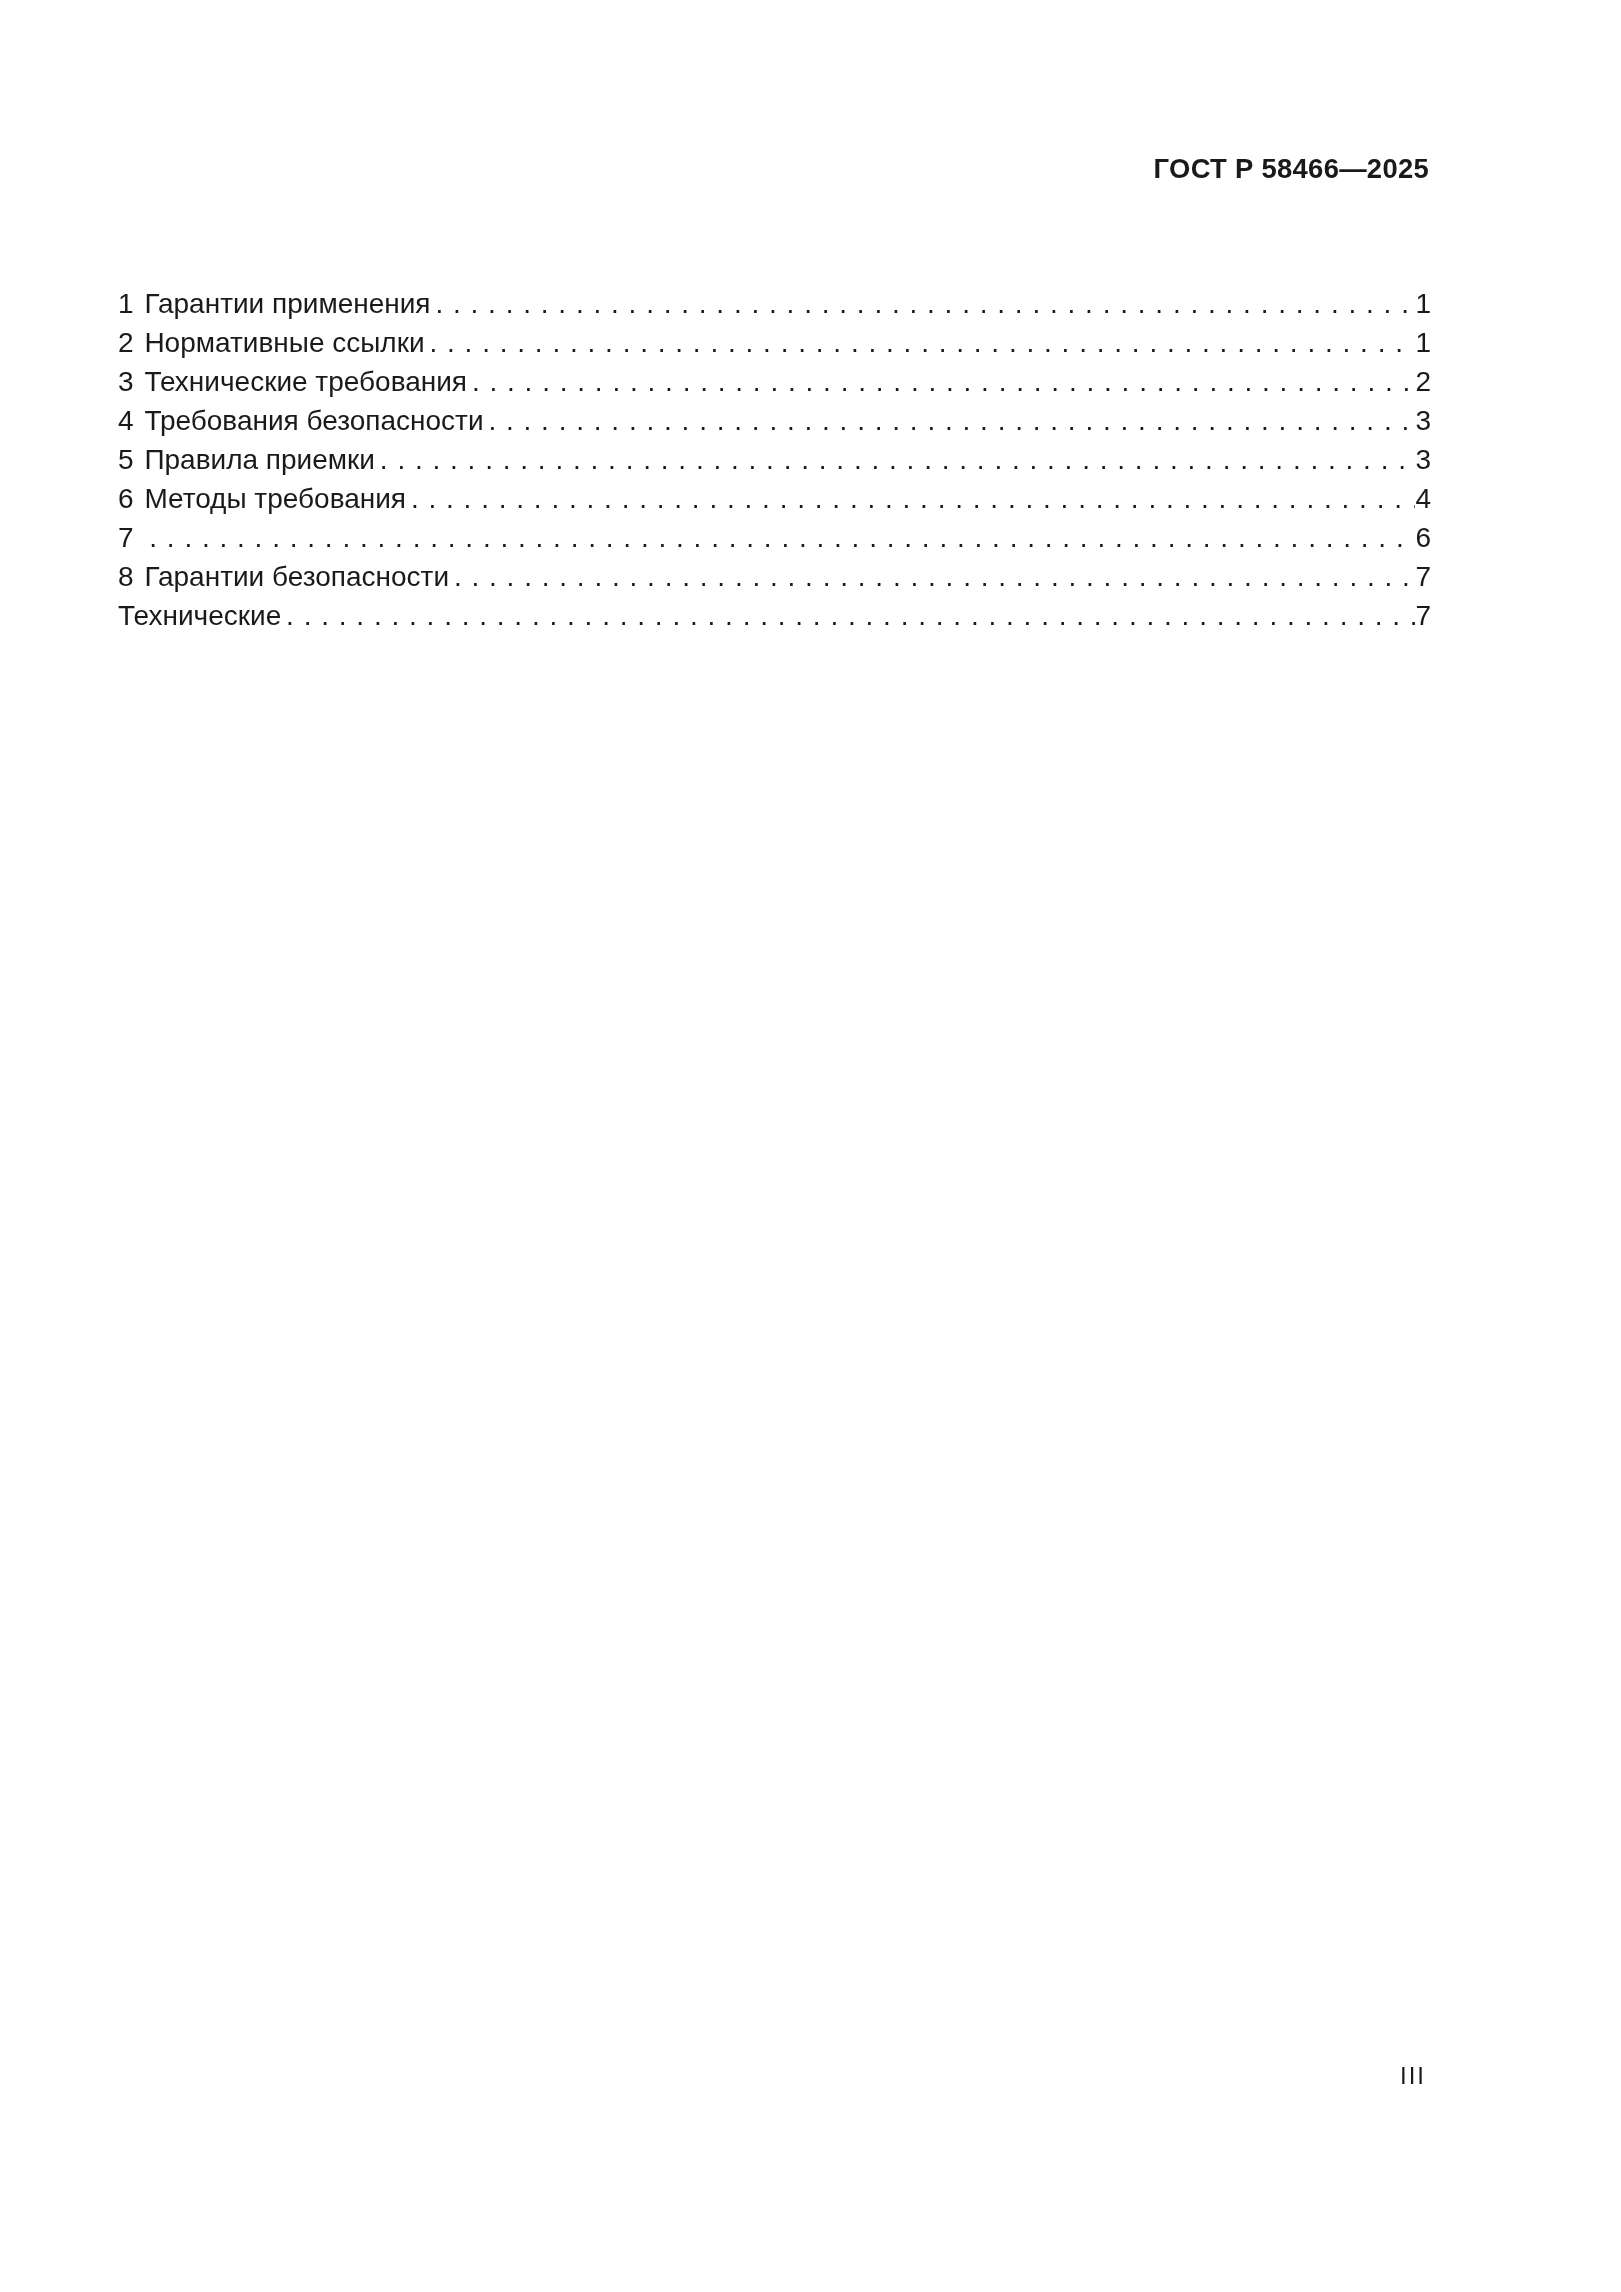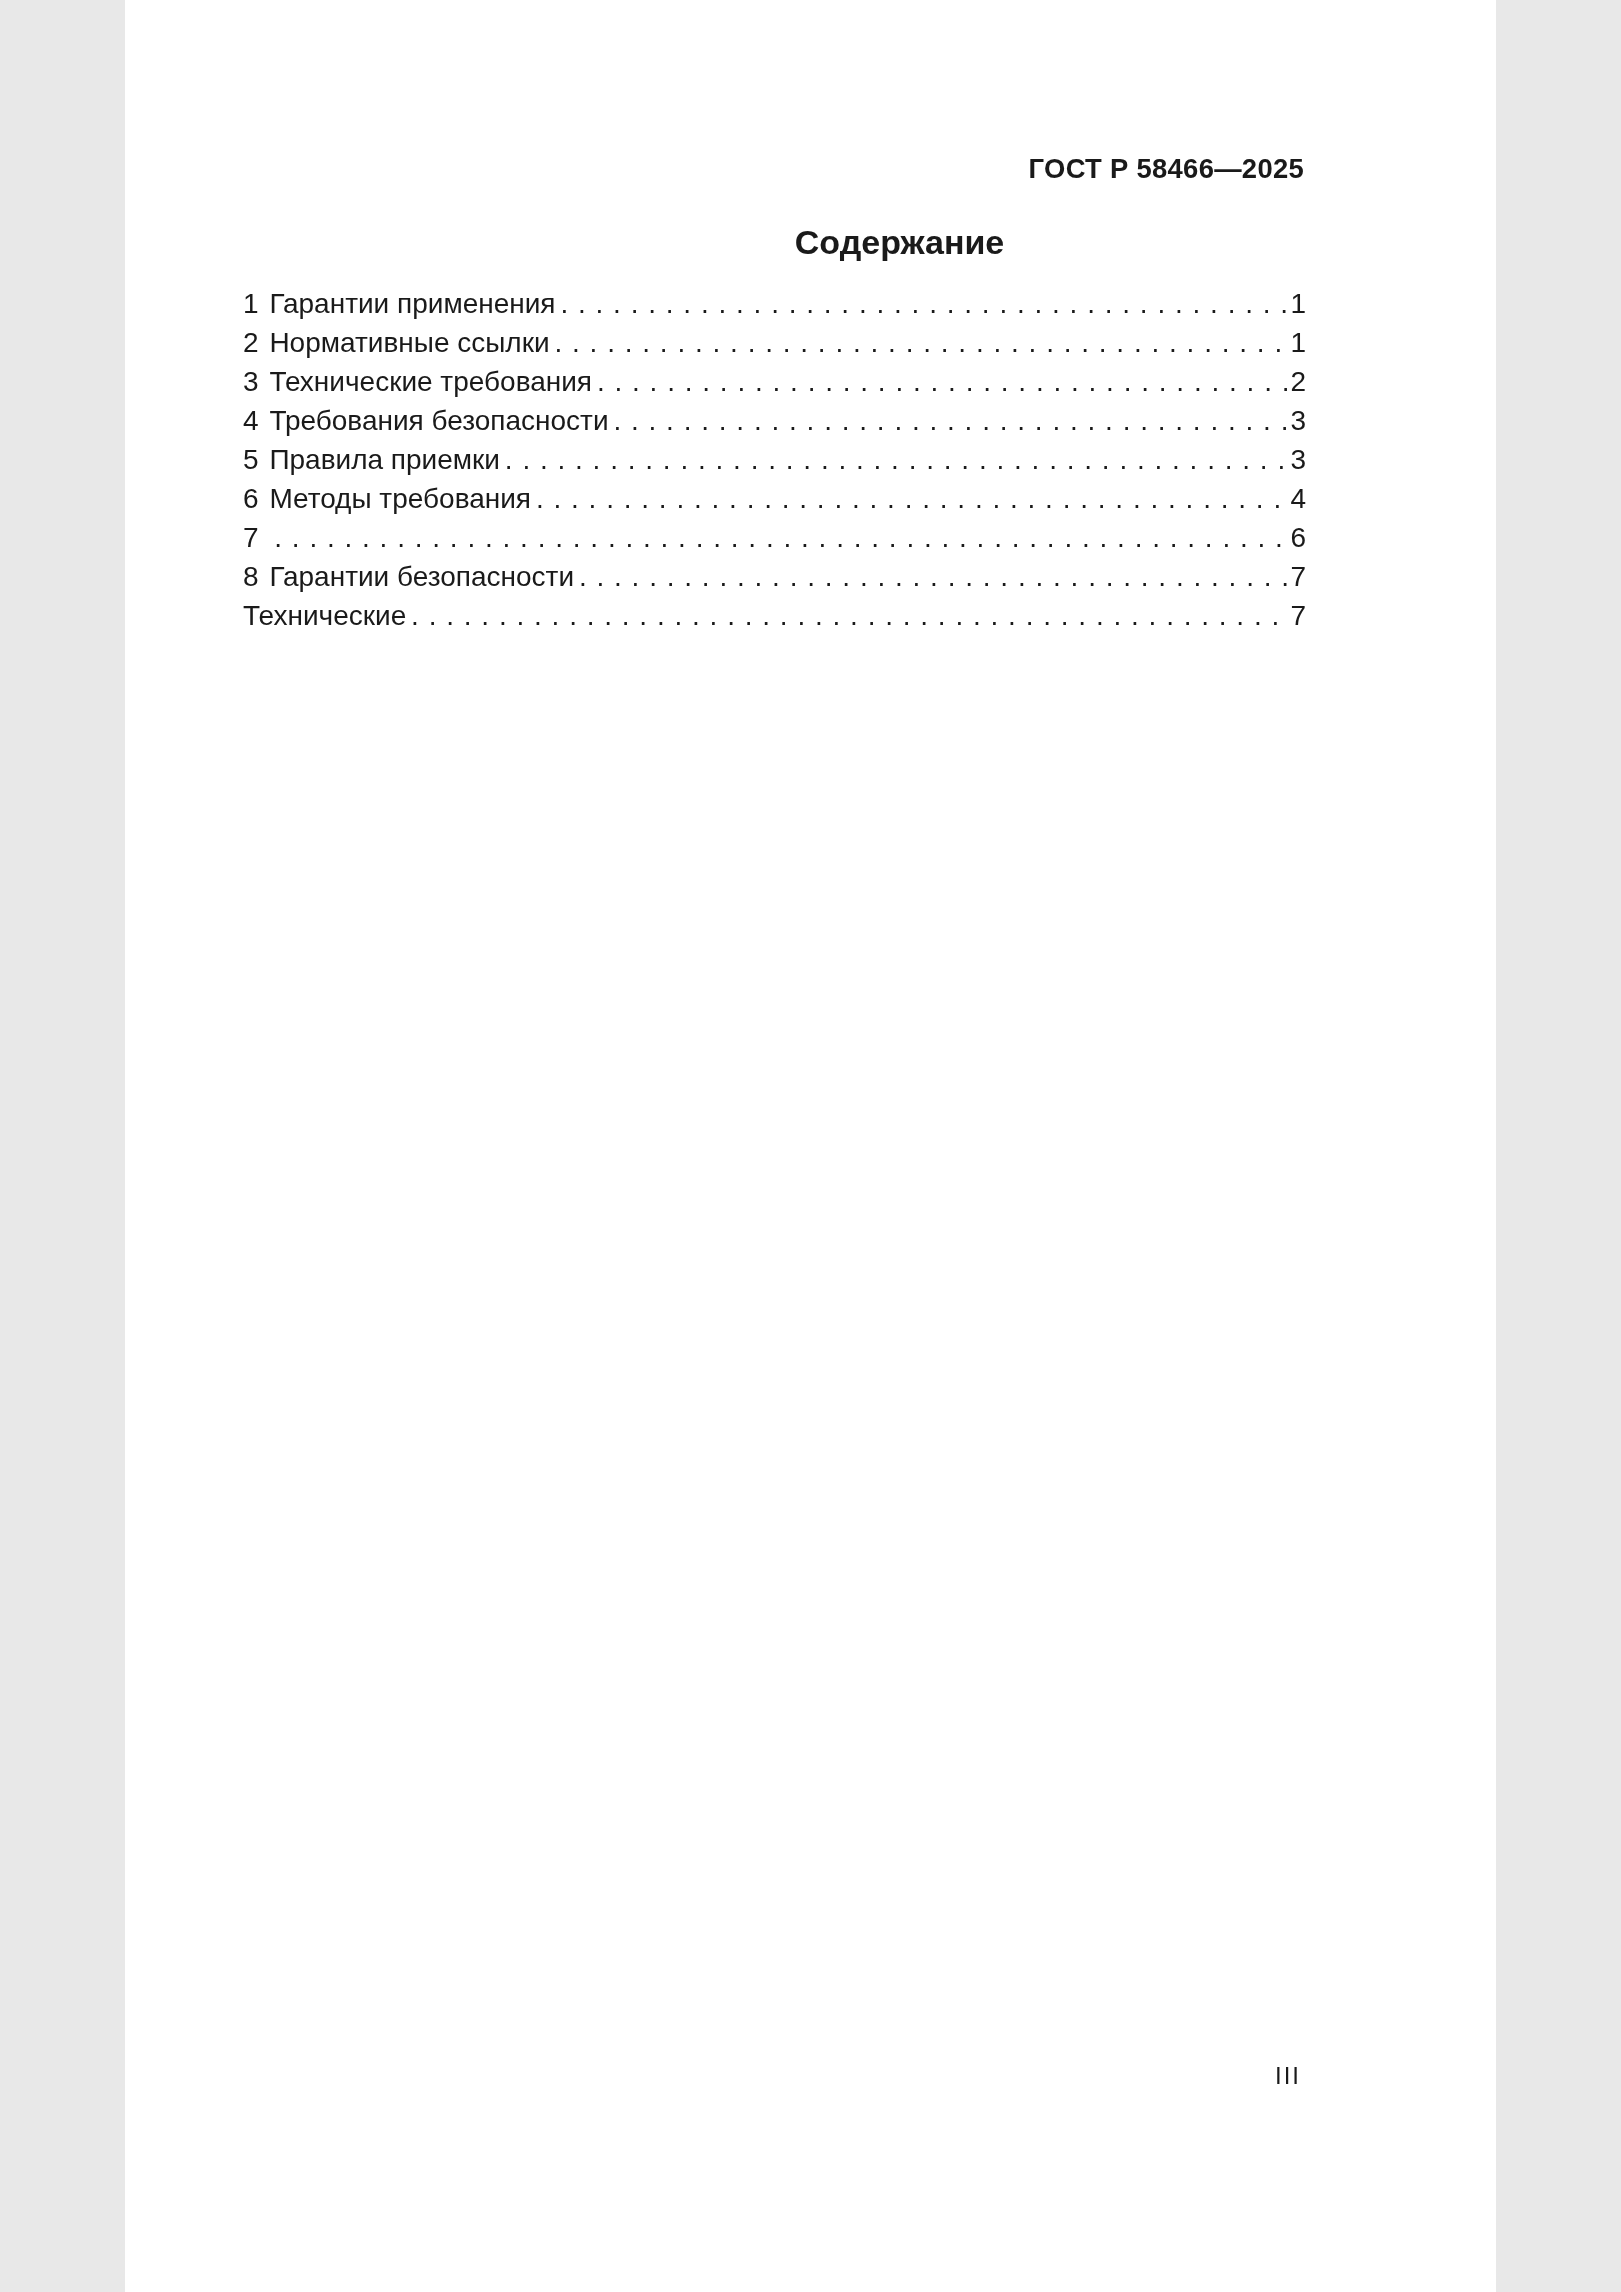--- a/index.html
+++ b/index.html
@@ -1,19 +1,19 @@
 <!DOCTYPE html>
 <html lang="ru"><head>
 <meta charset="utf-8">
 <style>
   * { margin: 0; padding: 0; box-sizing: border-box; }
   html, body { background: #e8e8e8; }
   .page {
     position: relative;
-    width: 1371px;
+    width: 1621px;
     height: 2293px;
     background: #ffffff;
     font-family: "Liberation Sans", "DejaVu Sans", sans-serif;
     color: #1a1a1a;
     margin: 0 auto;
     overflow: hidden;
   }
   .doc-code {
     position: absolute;
     top: 153px;
@@ -72,21 +72,20 @@
     letter-spacing: 2px;
   }
 </style>
 </head>
 <body>
 
 <div class="page">
 
   <div class="doc-code">ГОСТ Р 58466—2025</div>
 
-  <h1 class="page-title">Содержание</h1>
 
   <ul class="toc">
     <li class="toc-row">
       <span class="toc-num">1</span>
       <span class="toc-label">Гарантии применения</span>
       <span class="toc-dots" aria-hidden="true">. . . . . . . . . . . . . . . . . . . . . . . . . . . . . . . . . . . . . . . . . . . . . . . . . . . . . . . . . . . . . . . . . . . . . . . . . . . . . . . . . . . . . . . . . . . . . . . . . . . . . . . . . . . . . . . . . . . . . . . . . . . . . . . . . . . . . . . . . . . . </span>
       <span class="toc-page">1</span>
     </li>
 
     <li class="toc-row">

